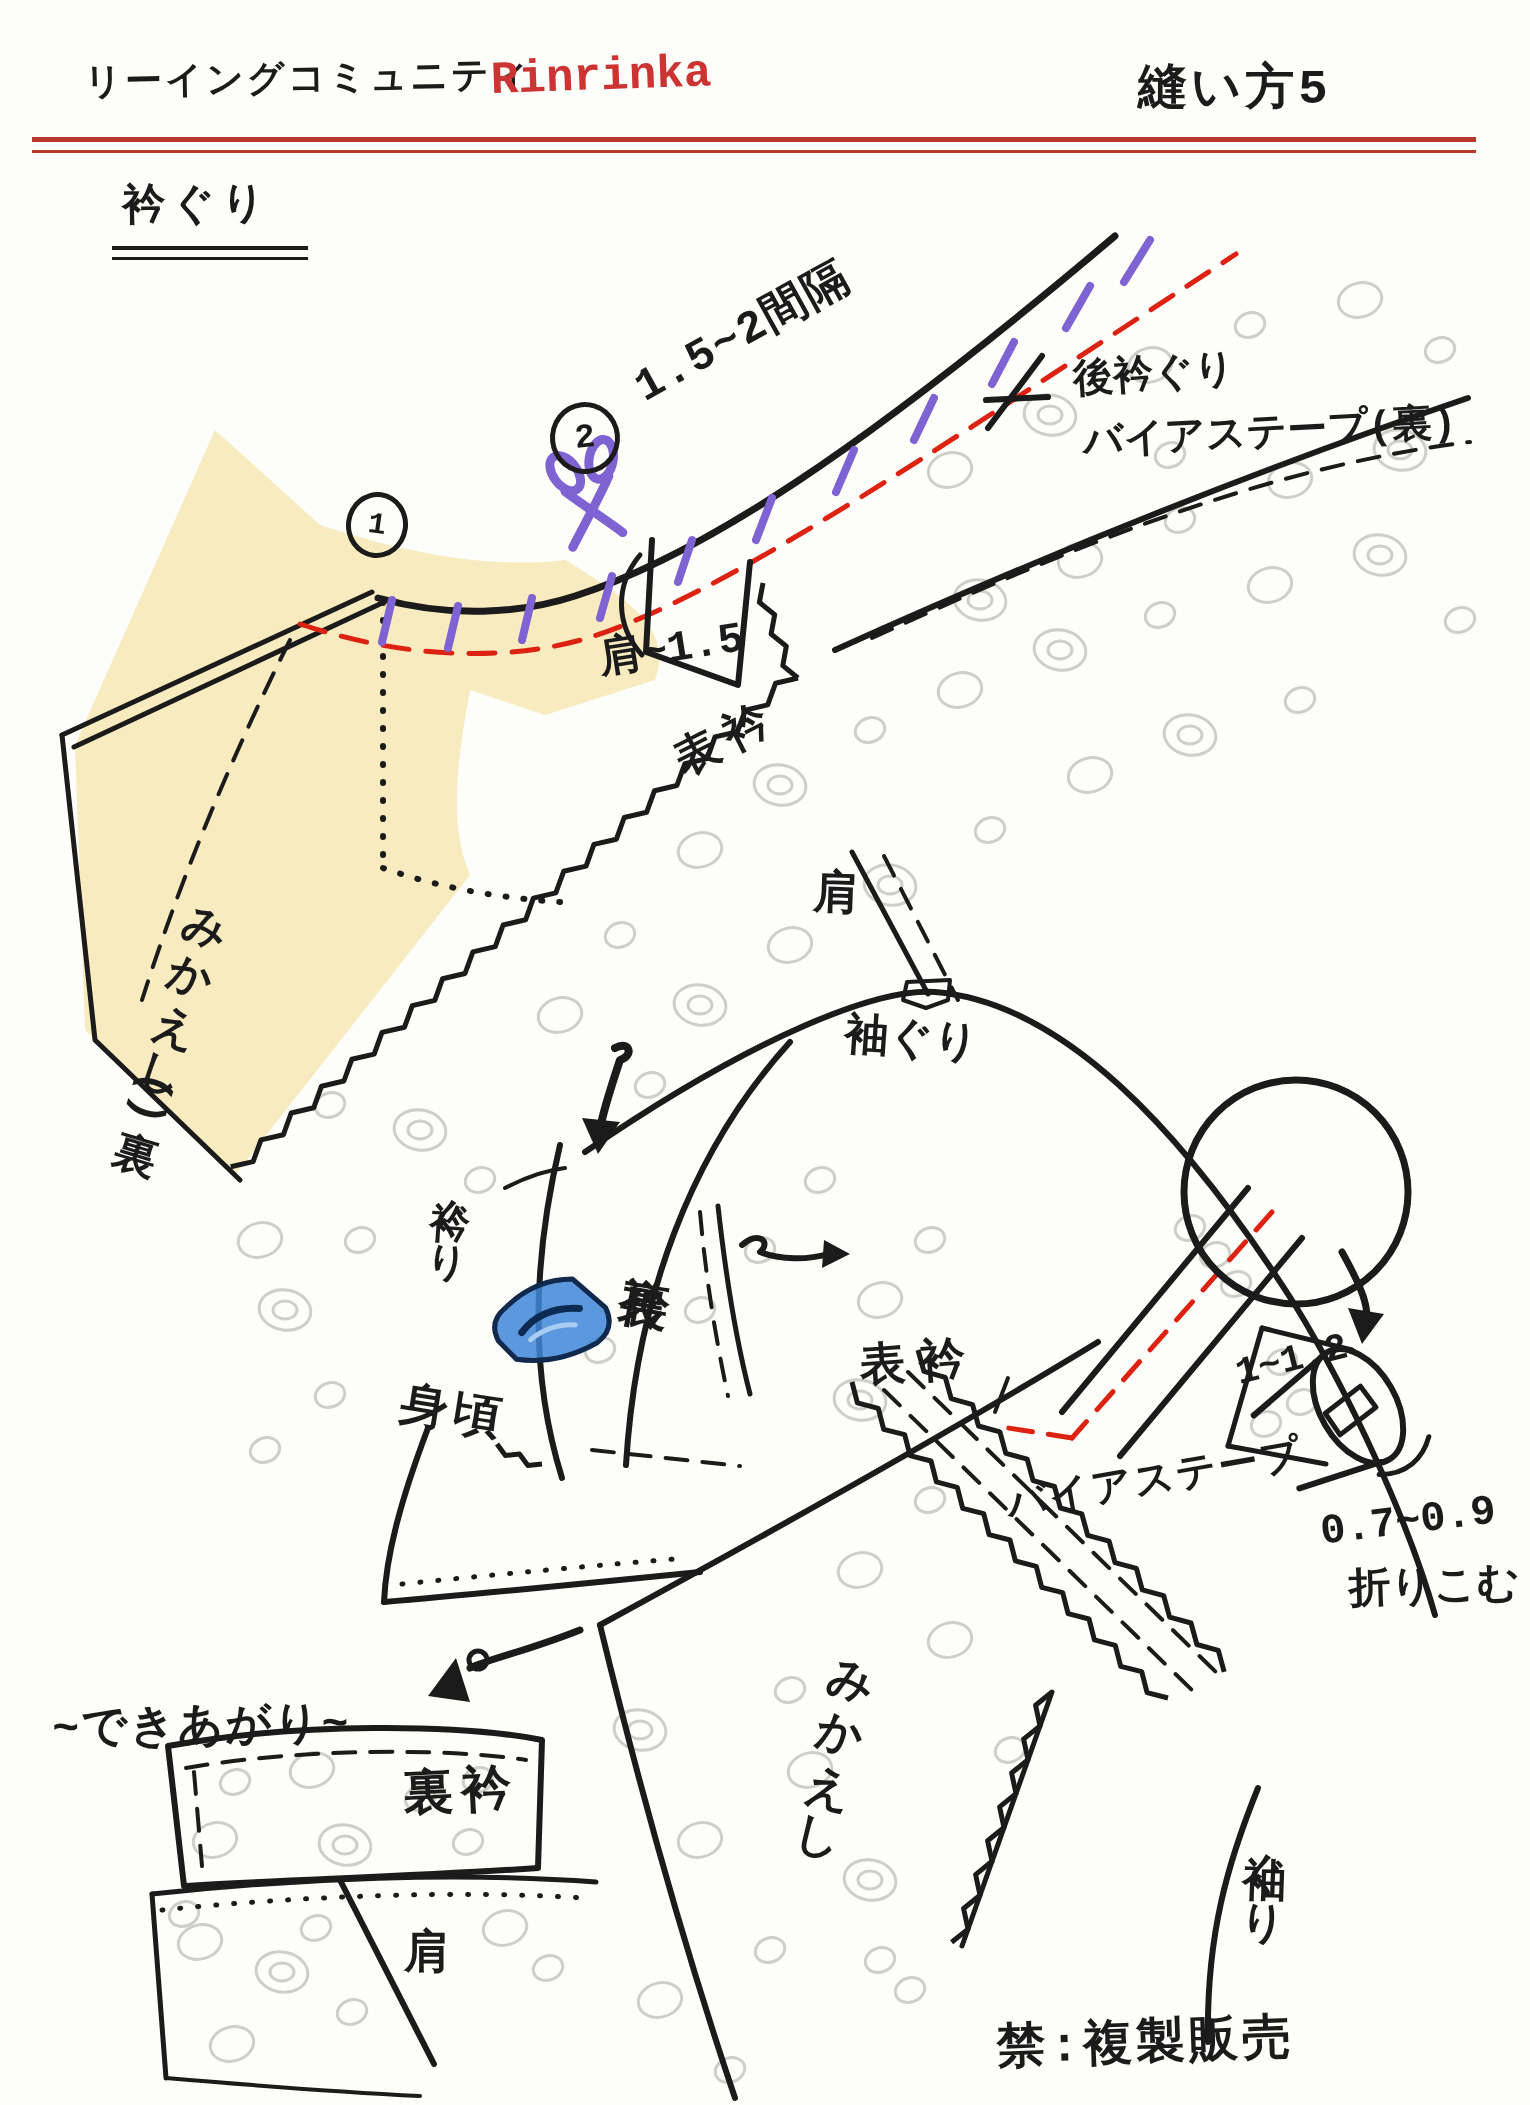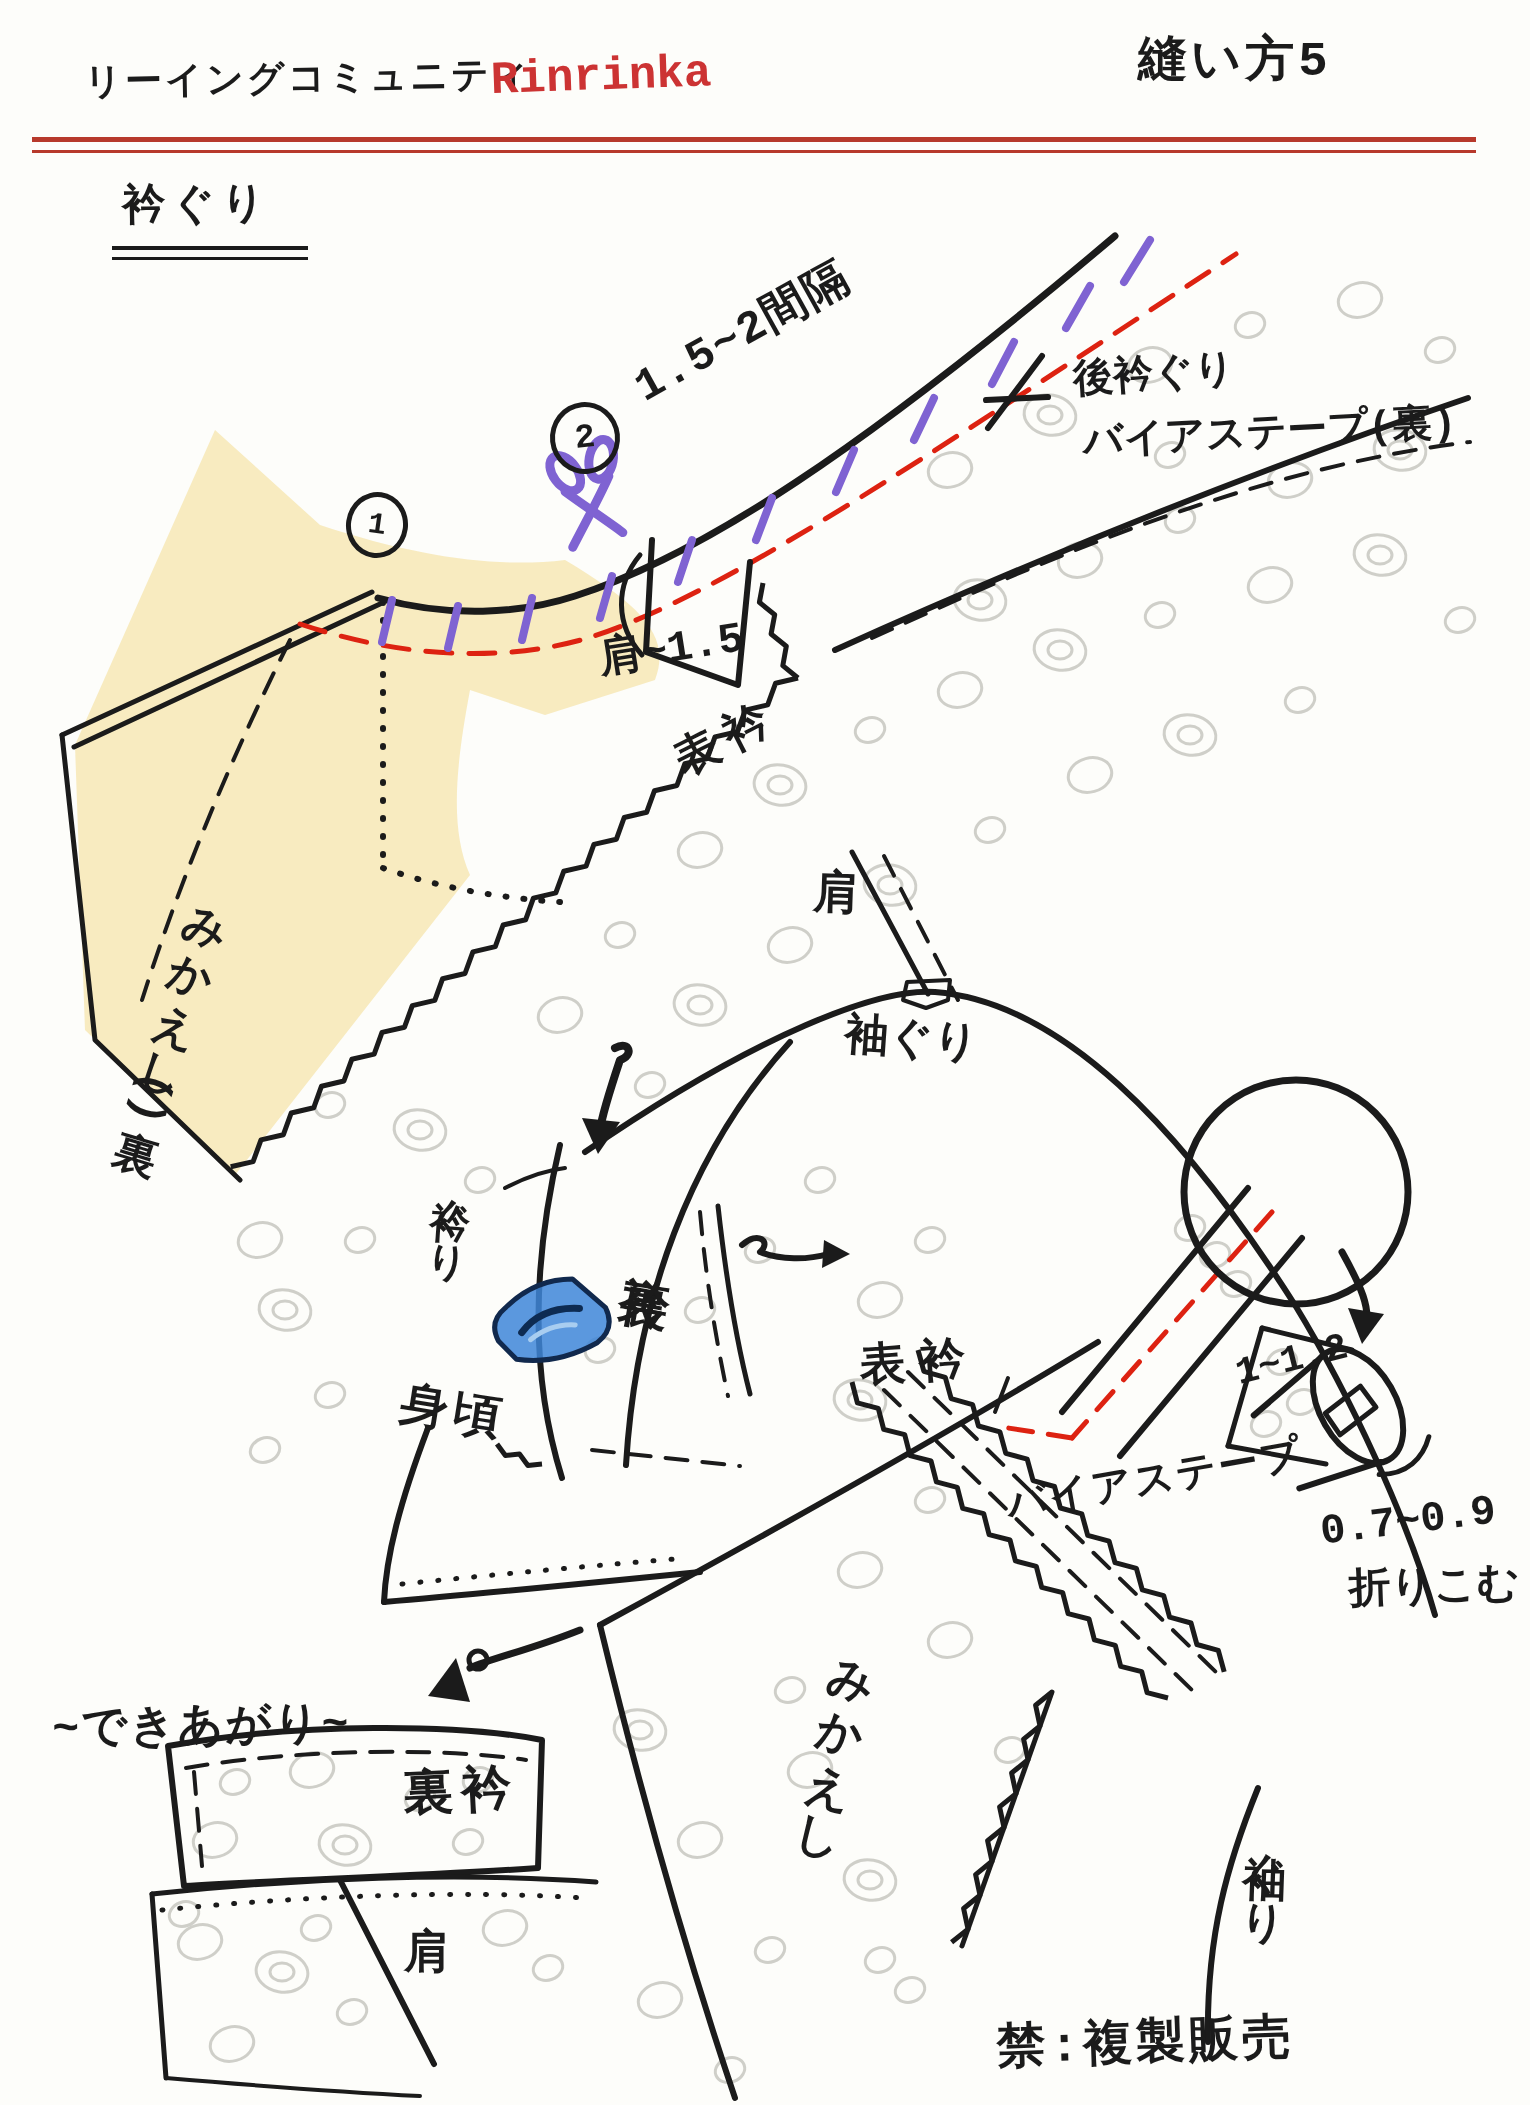--- a/index.html
+++ b/index.html
@@ -268,21 +268,21 @@
       <path class="ink dotl" stroke-width="5" d="M162,1910 C300,1896 460,1890 584,1898"></path>
       <path class="ink" stroke-width="5" d="M152,1894 L166,2078"></path>
       <path class="ink" stroke-width="4" d="M166,2078 C260,2086 340,2092 420,2096"></path>
       <path class="ink" stroke-width="6" d="M340,1880 L434,2064"></path>
     </g>
   </g>
 </svg>
 
 <span class="lbl" style="left:84px;top:66px;font-size:37px;letter-spacing:3px;transform:rotate(-1deg);">リーイングコミュニティ</span>
 <span class="lbl" style="left:490px;top:58px;font-size:46px;color:#cc3333;transform:rotate(-2deg);">Rinrinka</span>
-<span class="lbl" style="left:1138px;top:38px;font-size:49px;letter-spacing:4px;">縫い方5</span>
+<span class="lbl" style="left:1138px;top:66px;font-size:49px;letter-spacing:4px;">縫い方5</span>
 <div id="hdr-underline"></div>
 
 <span class="lbl" style="left:122px;top:186px;font-size:43px;letter-spacing:6px;transform:rotate(-1deg);">衿ぐり</span>
 <div id="sec-underline"></div>
 
 <div class="circ" style="left:346px;top:492px;width:52px;height:56px;font-size:30px;transform:rotate(8deg);">
   <span>1</span>
 </div>
 <div class="circ" style="left:550px;top:402px;width:60px;height:62px;font-size:34px;transform:rotate(-6deg);">
   <span>2</span>

